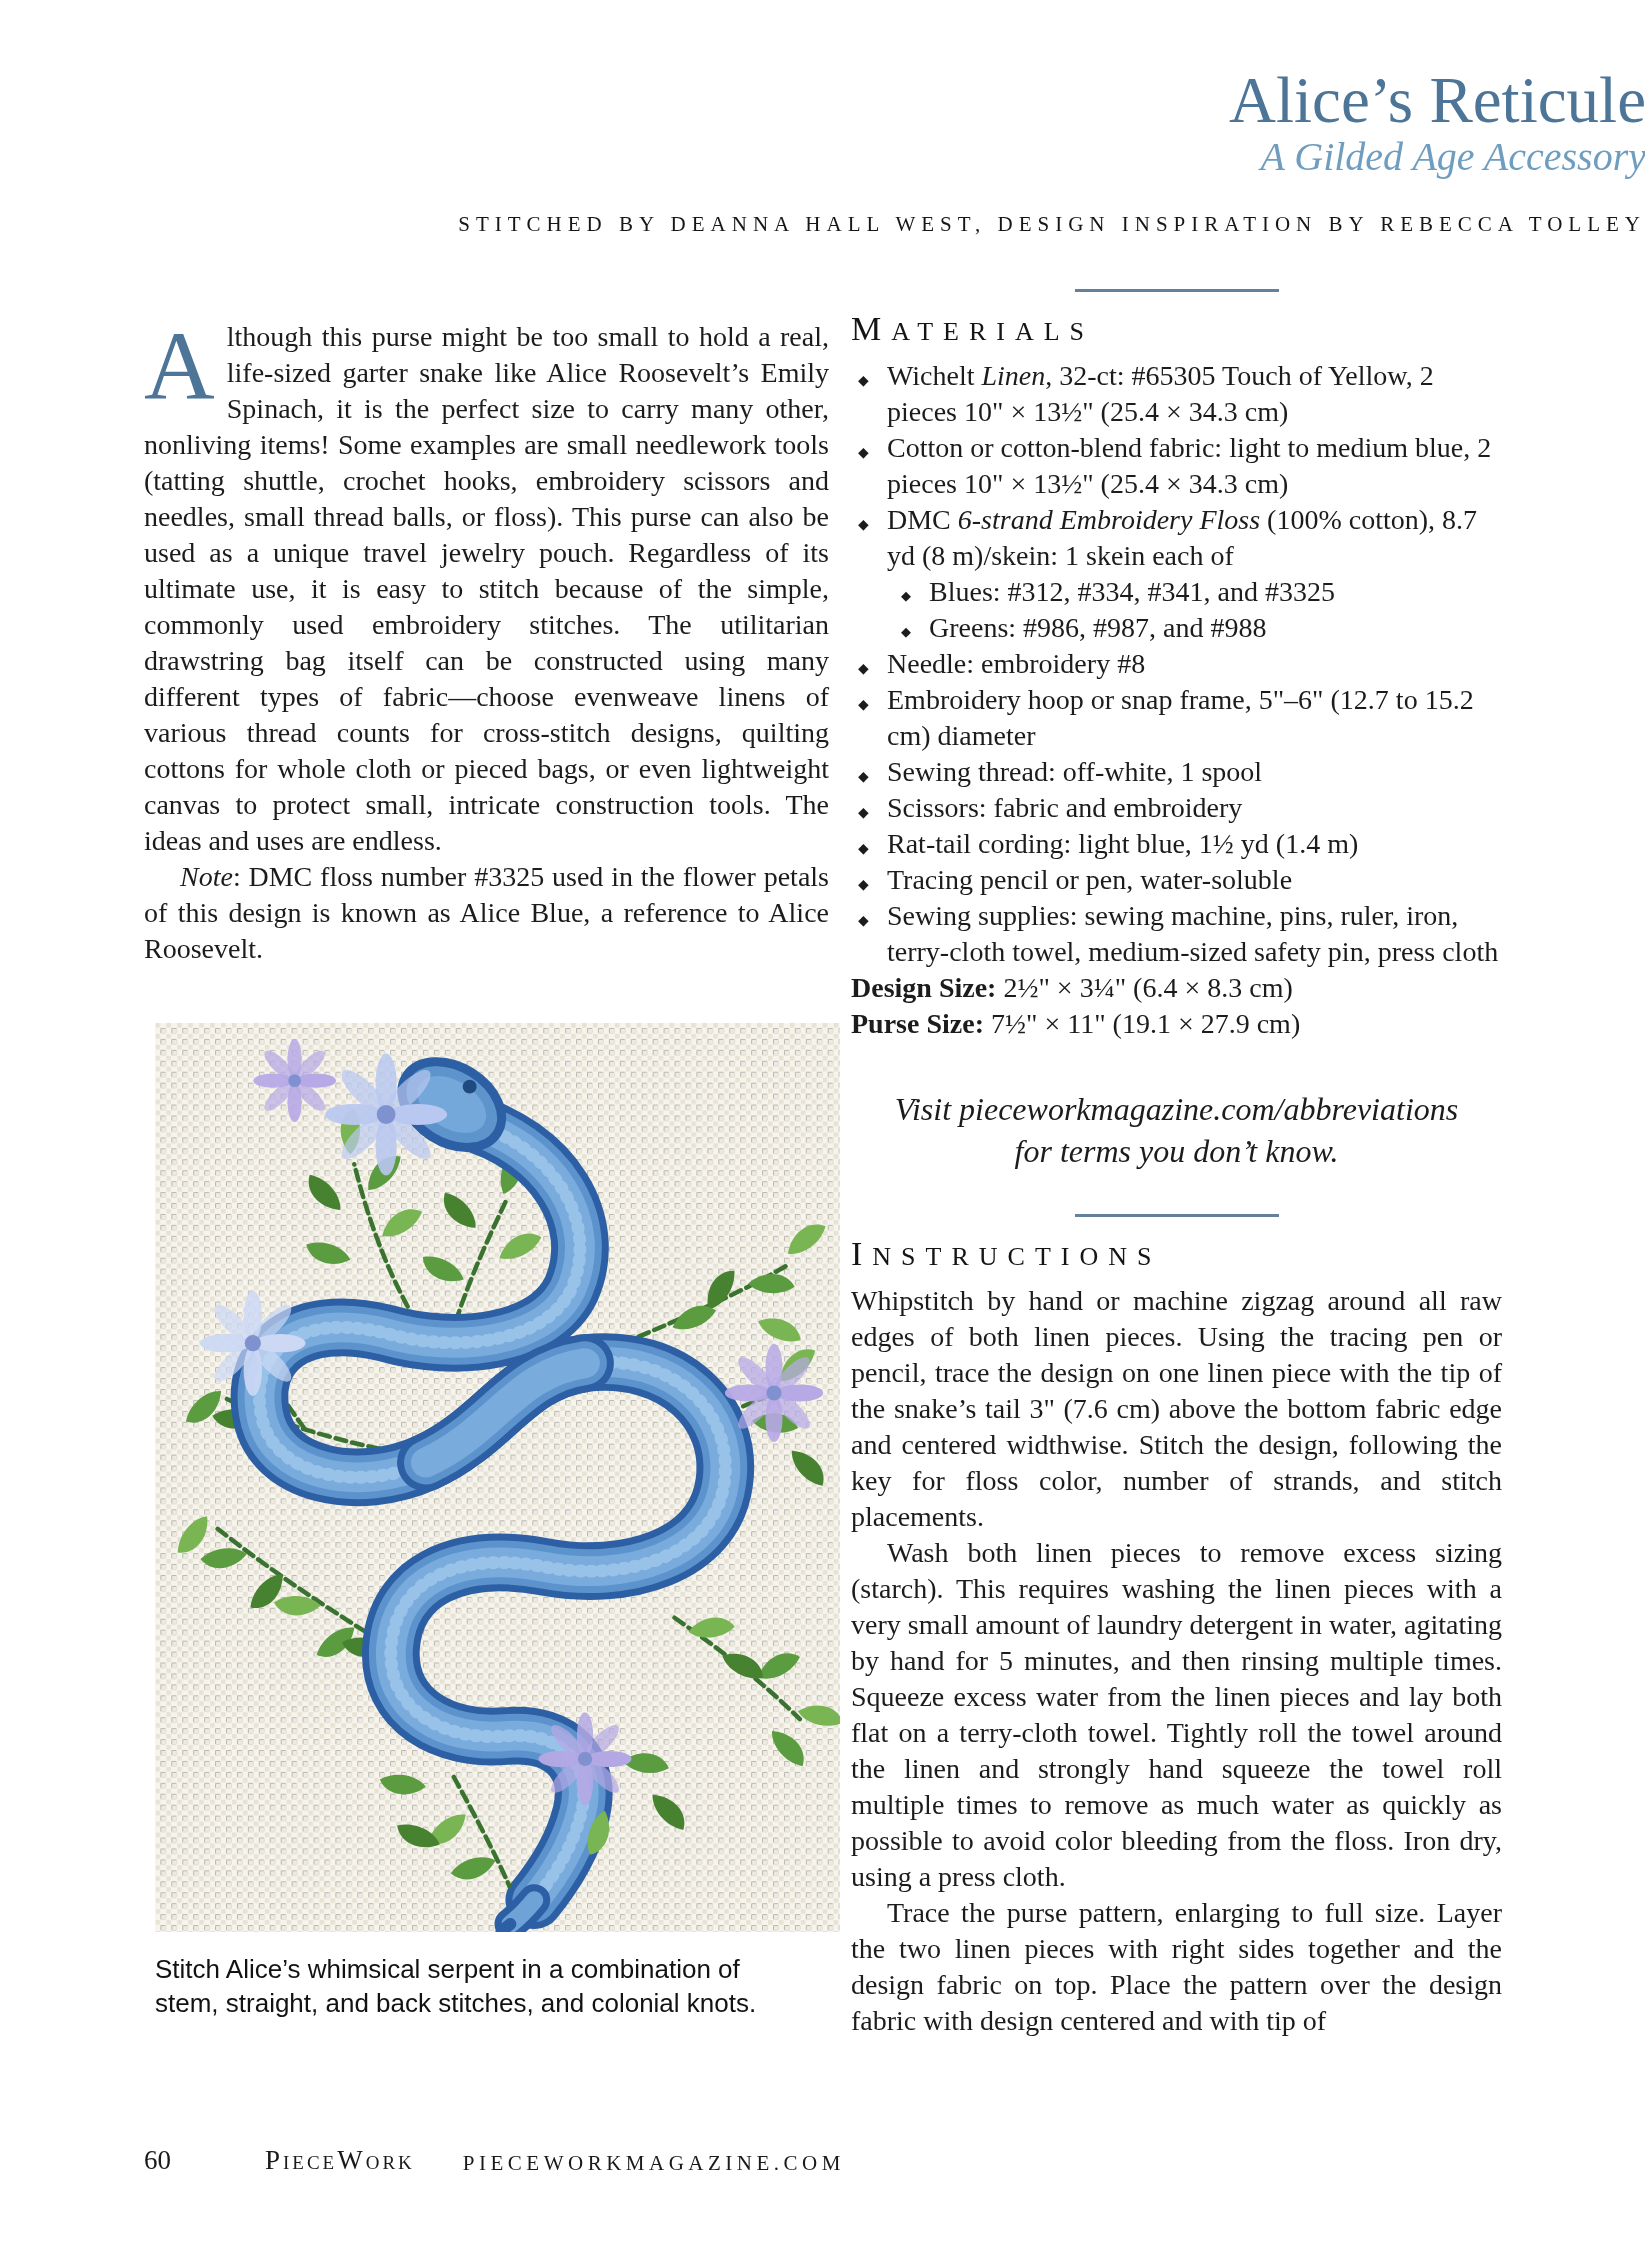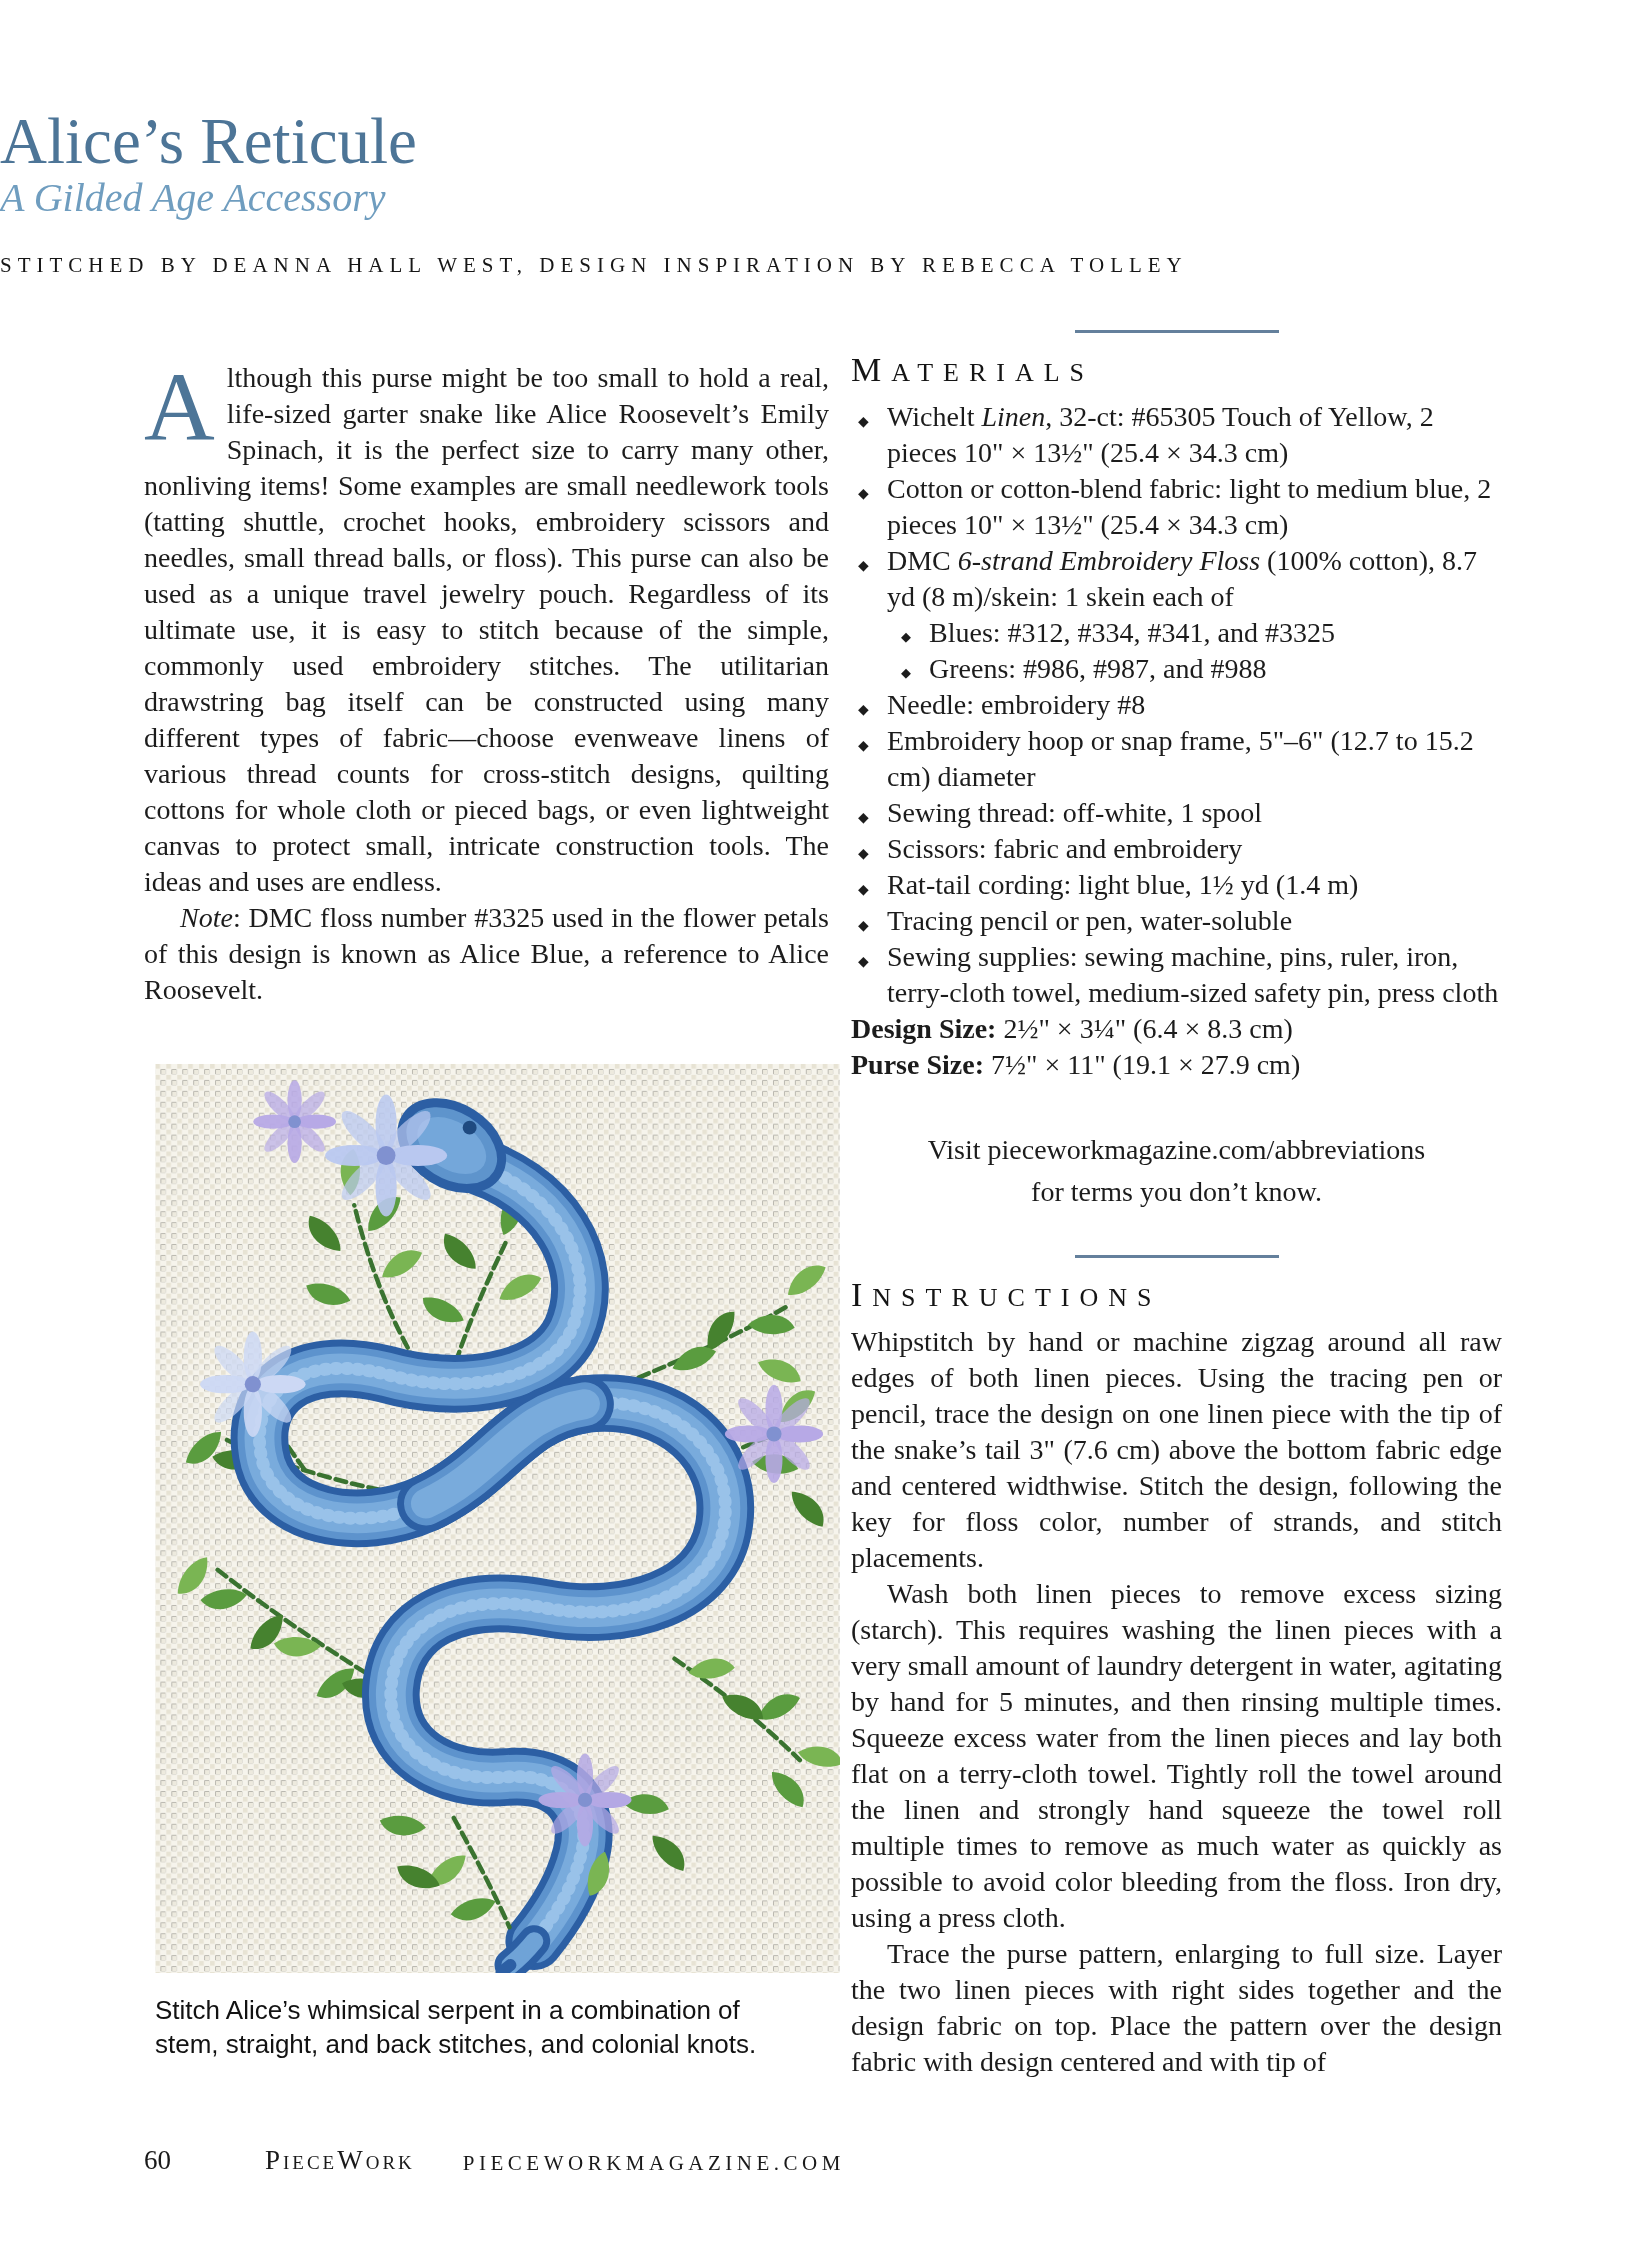--- a/index.html
+++ b/index.html
@@ -2,21 +2,21 @@
 <html lang="en"><head>
 <meta charset="utf-8">
 <style>
   html,body{margin:0;padding:0}
   body{
     width:1646px;height:2250px;position:relative;overflow:hidden;
     background:#ffffff;color:#1c1c1c;
     font-family:"Liberation Serif",serif;
   }
   
-  .header{text-align:left;padding-top:109px}
+  .header{text-align:right;padding-top:68px}
   .title{font-size:65px;line-height:1;color:#4d7597;margin:0;font-weight:normal}
   .subtitle{font-size:40px;font-style:italic;color:#6f9dbf;}
   .byline{font-size:21px;letter-spacing:6px;margin-top:32px;color:#161616}
   
   .columns{display:grid;grid-template-columns:685px 651px;column-gap:22px;padding:0 144px;margin-top:48px;align-items:start}
   .body-p{font-size:28px;line-height:36px;text-align:justify;margin:0;hyphens:auto}
   .left-col .first{margin-top:34px}
   .dropcap{float:left;font-size:98px;line-height:72px;padding:10px 12px 0 0;color:#4d7597}
   .note-p{text-indent:36px}
   
@@ -32,21 +32,21 @@
   .sec-head .big{font-size:34px;letter-spacing:10px}
   
   .mi{font-size:28px;line-height:36px;position:relative;padding-left:36px}
   .mi::before{content:"◆";position:absolute;left:7px;top:4px;font-size:14px;font-family:"DejaVu Sans",sans-serif}
   .mi.sub{padding-left:78px}
   .mi.sub::before{left:50px;font-size:13px}
   .mi em{font-style:italic}
   .size-line{font-size:28px;line-height:36px}
   .size-line b{font-weight:bold}
   
-  .abbrev{text-align:center;font-size:28px;line-height:42px;margin:46px 0 42px 0}
+  .abbrev{font-style:italic;text-align:center;font-size:32px;line-height:42px;margin:46px 0 42px 0}
   
   .instr-section{margin-top:8px}
   .indent{text-indent:36px}
   
   .footer{position:absolute;left:144px;top:2145px;display:flex;align-items:flex-end;font-size:27px;color:#1a1a1a}
   .brand{margin-left:94px;font-variant:small-caps;letter-spacing:3px}
   .site-url{margin-left:48px;text-transform:uppercase;font-size:21px;letter-spacing:4.5px}
 </style>
 </head>
 <body>

